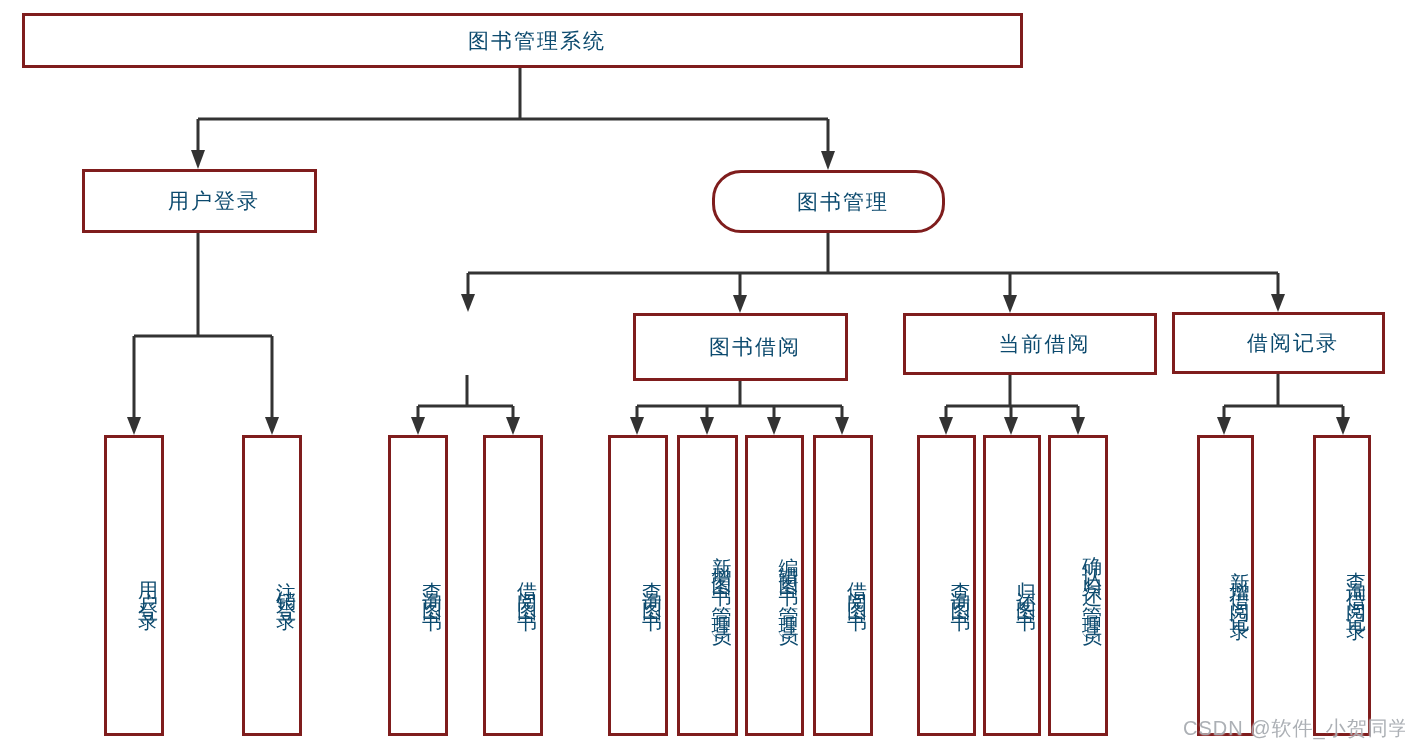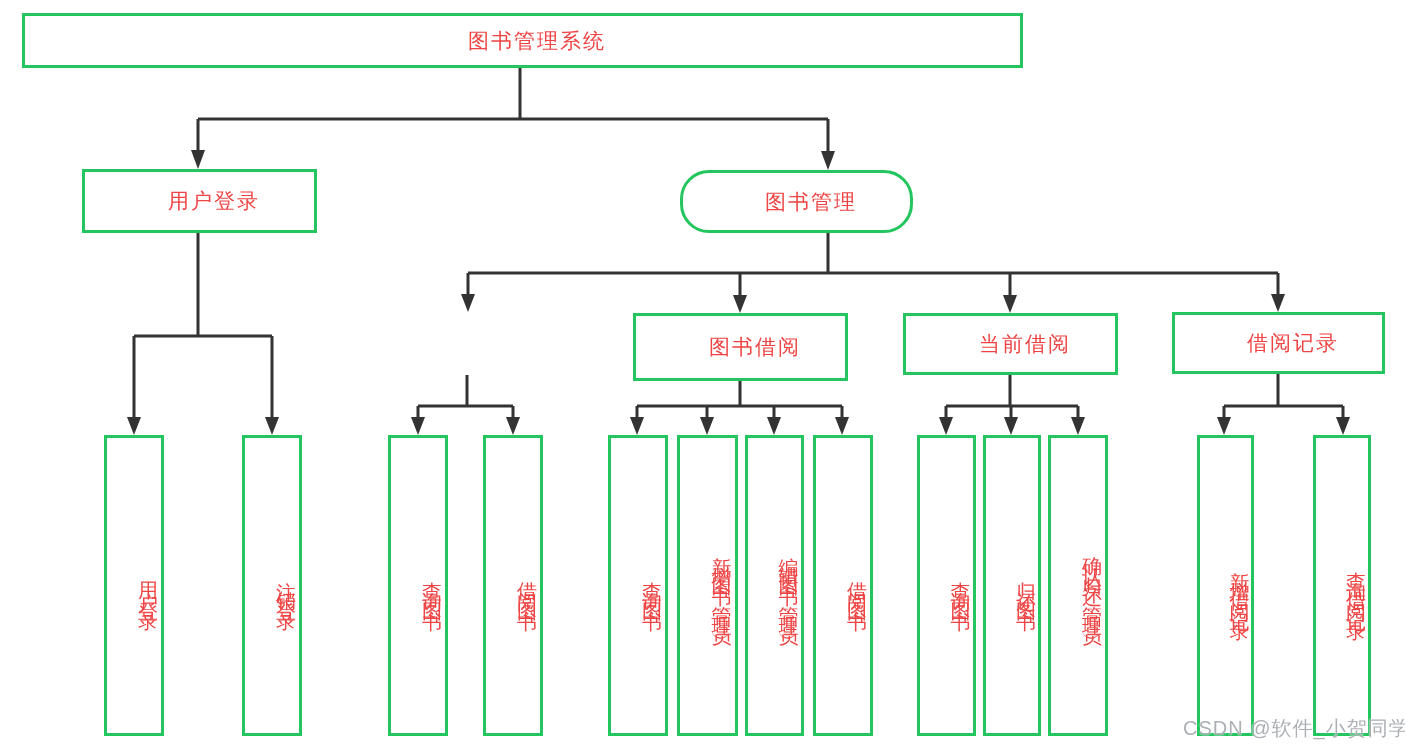--- a/index.html
+++ b/index.html
@@ -14,25 +14,25 @@
   #wires {
     position: absolute;
     left: 0; top: 0;
     width: 1405px; height: 747px;
     z-index: 0;
   }
   .node {
     position: absolute;
     box-sizing: border-box;
     background: #ffffff;
-    border: 3px solid #22c55e;
+    border: 3px solid #7f1d1d;
     display: flex;
     align-items: center;
     justify-content: center;
-    color: #ef4444;
+    color: #0c4a6e;
     z-index: 1;
     padding-left: 29px;
   }
   .h-node span {
     font-size: 21px;
     letter-spacing: 2px;
     white-space: nowrap;
   }
   .v-node span {
     writing-mode: vertical-lr;
@@ -101,28 +101,28 @@
     </g>
   </svg>
 
   <div class="node h-node" style="left:22px; top:13px; width:1001px; height:55px;">
     <span>图书管理系统</span>
   </div>
 
   <div class="node h-node" style="left:82px; top:169px; width:235px; height:64px;">
     <span>用户登录</span>
   </div>
-  <div class="node h-node" style="left:680px; top:170px; width:233px; height:63px;border-radius:29px;">
+  <div class="node h-node" style="left:712px; top:170px; width:233px; height:63px;border-radius:29px;">
     <span>图书管理</span>
   </div>
 
   <div class="node h-node" style="left:633px; top:313px; width:215px; height:68px;">
     <span>图书借阅</span>
   </div>
-  <div class="node h-node" style="left:903px; top:313px; width:215px; height:62px;">
+  <div class="node h-node" style="left:903px; top:313px; width:254px; height:62px;">
     <span>当前借阅</span>
   </div>
   <div class="node h-node" style="left:1172px; top:312px; width:213px; height:62px;font-family:Liberation Mono, monospace;">
     <span>借阅记录</span>
   </div>
 
   <div class="node v-node" style="left:104px; top:435px; width:60px; height:301px;">
     <span>用户登录</span>
   </div>
   <div class="node v-node" style="left:242px; top:435px; width:60px; height:301px;">

